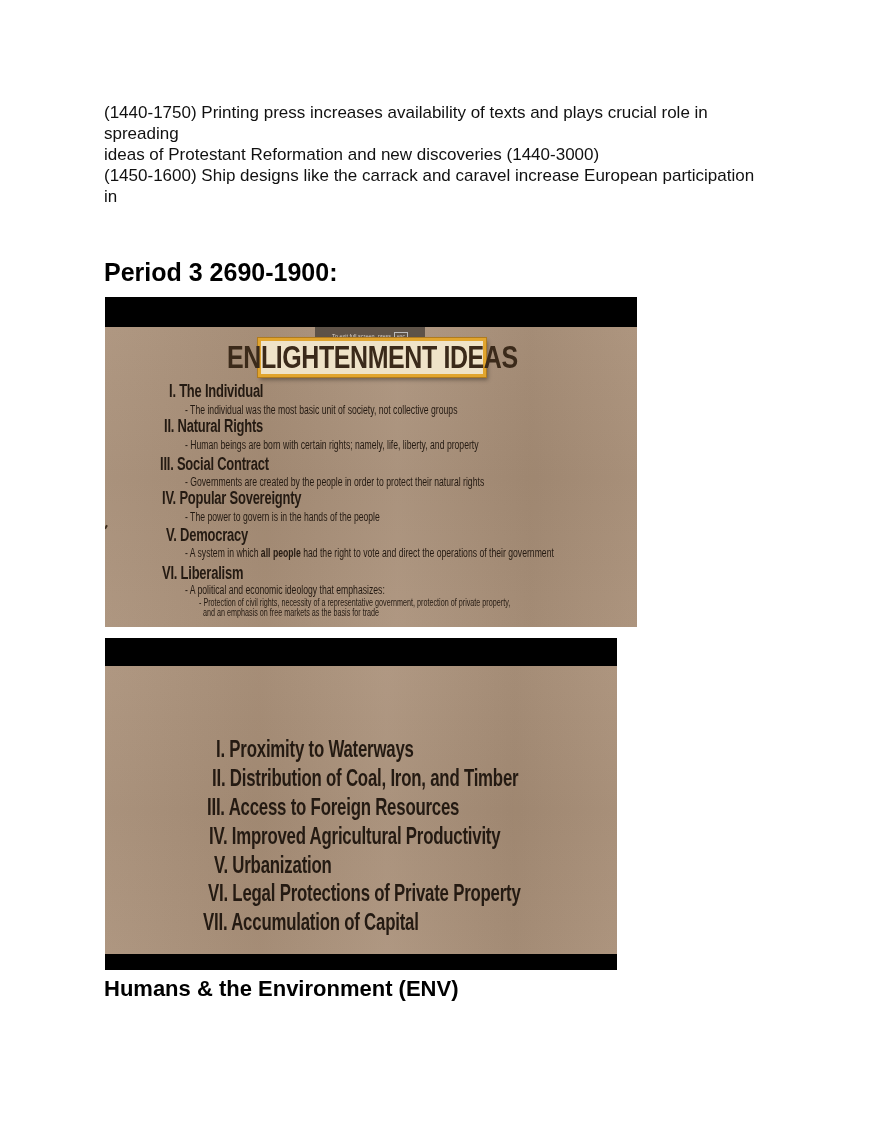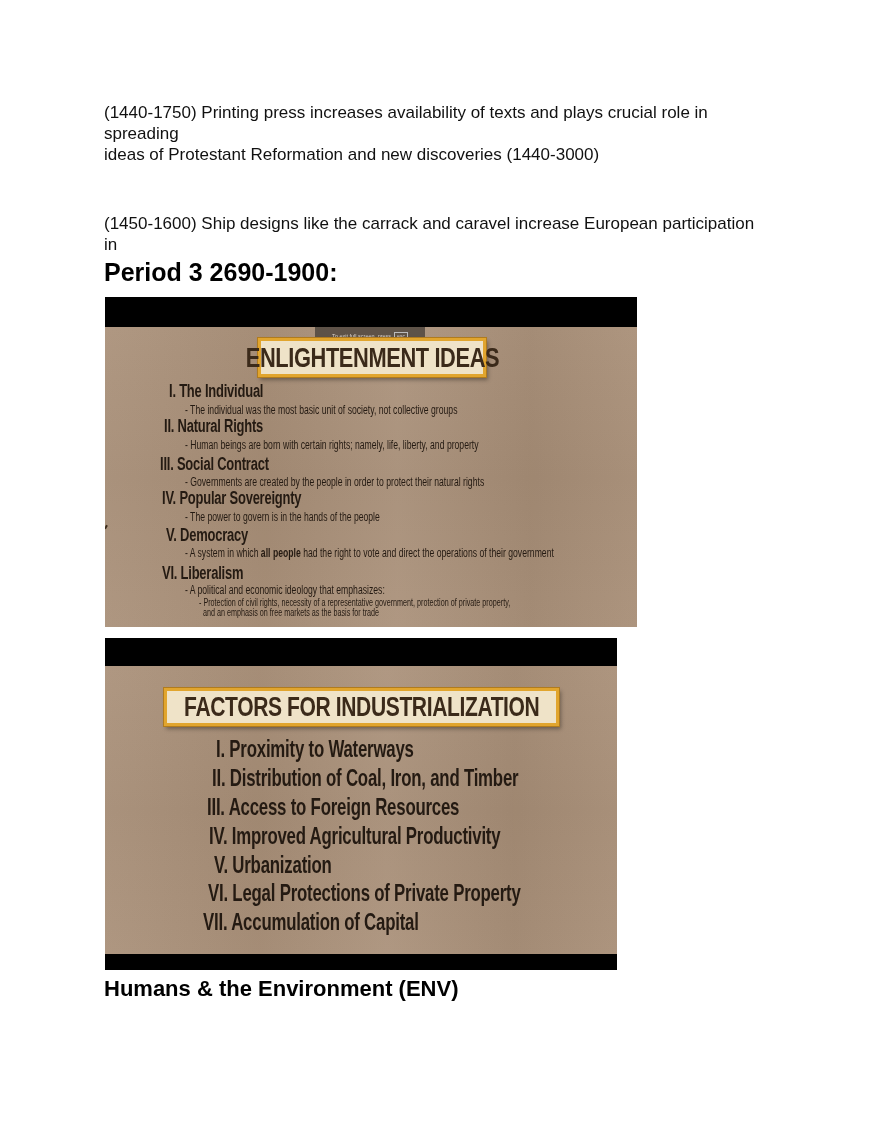--- a/index.html
+++ b/index.html
@@ -38,34 +38,34 @@
     .tick { position: absolute; left: 0; top: 198px; width: 2px; height: 4px; background: #3a2a1a; transform: rotate(30deg); }
   </style>
 </head>
 <body>
 
 <div class="para" style="top:102px;">
   <div> (1440-1750) Printing press increases availability of texts and plays crucial role in spreading</div>
   <div>ideas of Protestant Reformation and new discoveries (1440-3000)</div>
 </div>
 
-<div class="para" style="top:165px;margin-top:48px;">
+<div class="para" style="top:165px;">
   <div> (1450-1600) Ship designs like the carrack and caravel increase European participation in</div>
 </div>
 
 <h1 class="h1">Period 3 2690-1900:</h1>
 
 <div class="slide" style="left:105px; top:297px; width:532px; height:330px;">
   <div class="bar" style="top:0; height:30px;"></div>
   <div class="paper" style="top:30px; bottom:0;">
     <div class="fs-notice">
       <span>To exit full screen, press</span>
       <span class="esc">esc</span>
     </div>
-    <div class="banner" style="left:153px; top:11px; width:222px; height:33px; font-size:28px;">
+    <div class="banner" style="left:153px; top:11px; width:222px; height:33px; font-size:32px;">
       <span>ENLIGHTENMENT IDEAS</span>
     </div>
 
     <div class="tick"></div>
 
     <div class="cond item-title" style="left:64px; top:54px;">I. The Individual</div>
     <div class="cond item-desc" style="left:80px; top:76px;">- The individual was the most basic unit of society, not collective groups</div>
 
     <div class="cond item-title" style="left:59px; top:89px;">II. Natural Rights</div>
     <div class="cond item-desc" style="left:80px; top:111px;">- Human beings are born with certain rights; namely, life, liberty, and property</div>
@@ -84,23 +84,20 @@
     <div class="cond item-title" style="left:57px; top:236px;">VI. Liberalism</div>
     <div class="cond item-desc" style="left:80px; top:256px;">- A political and economic ideology that emphasizes:</div>
     <div class="cond item-sub" style="left:94px; top:271px;">- Protection of civil rights, necessity of a representative government, protection of private property,</div>
     <div class="cond item-sub" style="left:98px; top:281px;">and an emphasis on free markets as the basis for trade</div>
   </div>
 </div>
 
 <div class="slide" style="left:105px; top:638px; width:512px; height:332px;">
   <div class="bar" style="top:0; height:28px;"></div>
   <div class="paper" style="top:28px; bottom:16px;">
-    <div class="banner" style="left:59px; top:22px; width:389px; height:32px; font-size:27px;">
-      <span>FACTORS FOR INDUSTRIALIZATION</span>
-    </div>
     <div class="cond fact" style="left:111px; top:69px;">I. Proximity to Waterways</div>
     <div class="cond fact" style="left:107px; top:98px;">II. Distribution of Coal, Iron, and Timber</div>
     <div class="cond fact" style="left:102px; top:127px;">III. Access to Foreign Resources</div>
     <div class="cond fact" style="left:104px; top:156px;">IV. Improved Agricultural Productivity</div>
     <div class="cond fact" style="left:109px; top:185px;">V. Urbanization</div>
     <div class="cond fact" style="left:103px; top:213px;">VI. Legal Protections of Private Property</div>
     <div class="cond fact" style="left:98px; top:242px;">VII. Accumulation of Capital</div>
   </div>
   <div class="bar" style="bottom:0; height:16px;"></div>
 </div>

